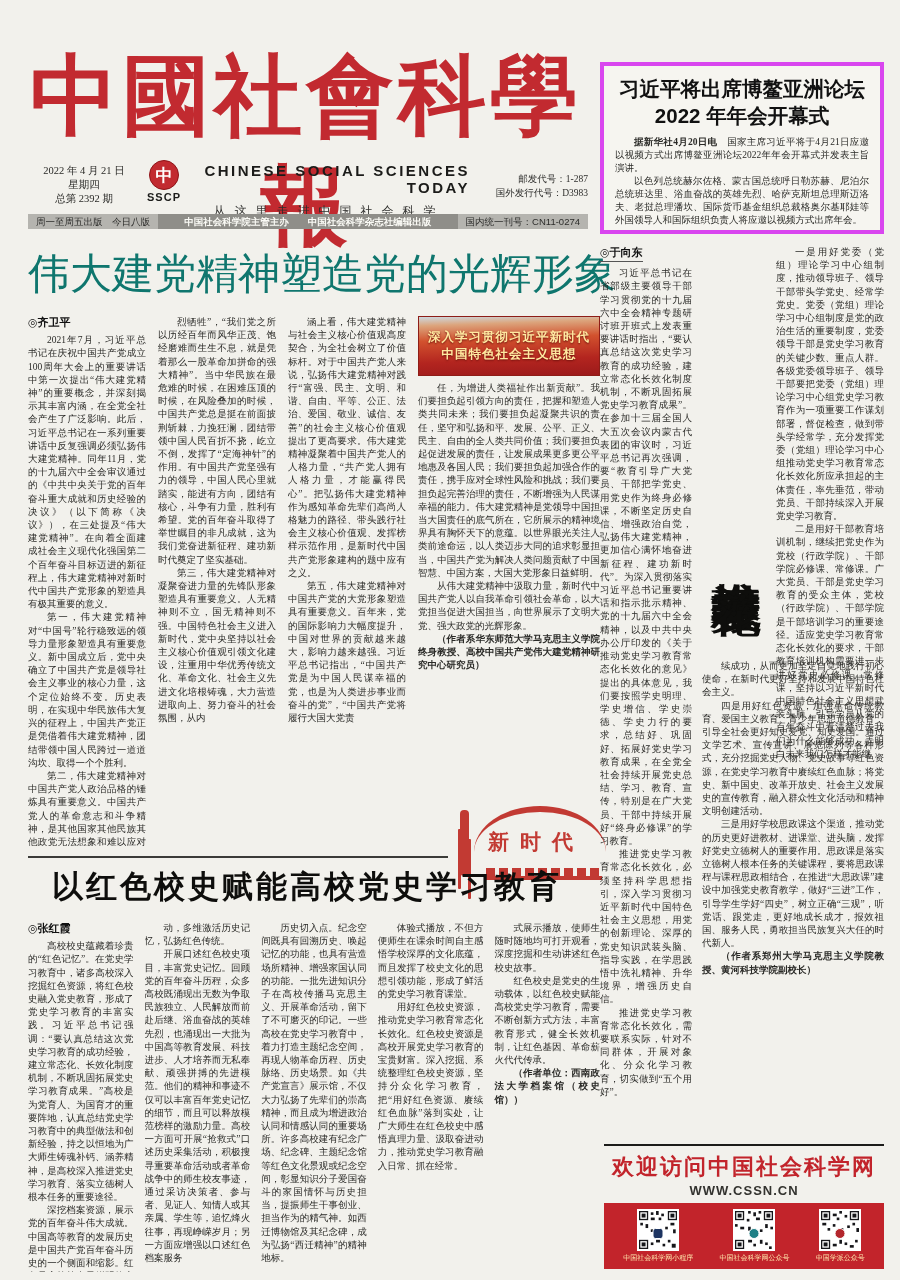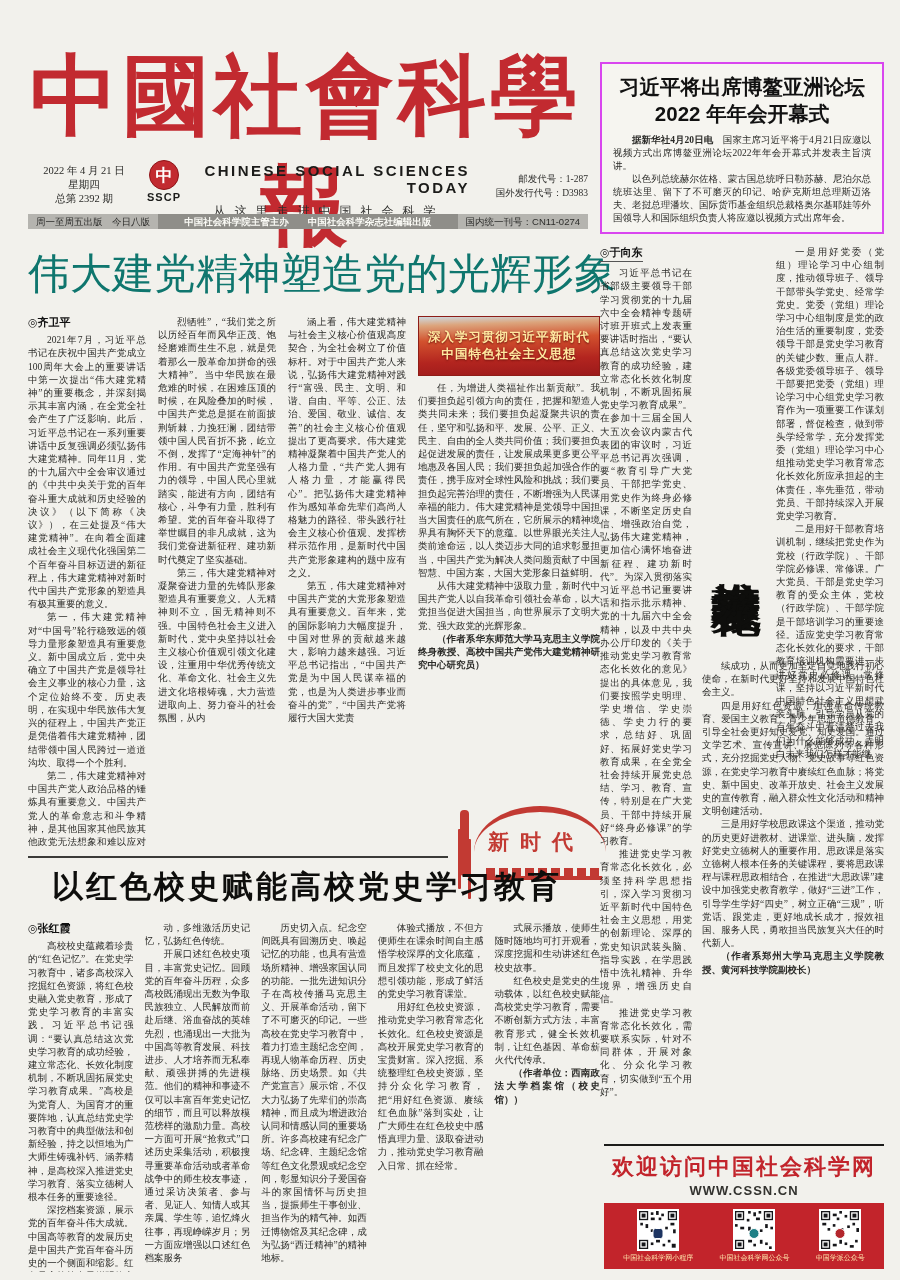--- a/index.html
+++ b/index.html
@@ -38,21 +38,21 @@
     background: #b5b4af; display: flex; align-items: center;
     font-size: 9.5px; line-height: 15px; white-space: nowrap;
   }
   #meta-bar .seg-left  { padding: 0 8px; color: #2d2d2b; }
   #meta-bar .seg-center{ flex: 1; text-align: center; color: #fbfbf6; font-weight: bold; background: #8f8e89; height: 15px; }
   #meta-bar .seg-right { padding: 0 8px; color: #2d2d2b; }
 
   
   #topnews {
     position: absolute; left: 600px; top: 62px; width: 284px; height: 172px;
-    border: 2px solid #d946ef; background: #f6f5f0; padding: 9px 11px;
+    border: 4px solid #d946ef; background: #f6f5f0; padding: 9px 11px;
   }
   #topnews .tn-headline {
     font-weight: 900; font-size: 20.5px; line-height: 27px; text-align: center; color: #111;
   }
   #topnews .tn-body { margin-top: 7px; font-size: 9.5px; line-height: 13px; text-align: justify; }
   #topnews .tn-body p { text-indent: 2em; }
 
   
   .art { font-size: 9.5px; line-height: 13.2px; text-align: justify; overflow: hidden; }
   .art p { text-indent: 2em; }
@@ -175,21 +175,21 @@
   <div class="seg-right">国内统一刊号：CN11-0274</div>
 </div>
 
 <div id="topnews">
   <div class="tn-headline sans">
     <div>习近平将出席博鳌亚洲论坛</div>
     <div>2022 年年会开幕式</div>
   </div>
   <div class="tn-body">
     <p><strong>据新华社4月20日电　</strong><span>国家主席习近平将于4月21日应邀以视频方式出席博鳌亚洲论坛2022年年会开幕式并发表主旨演讲。</span></p>
-    <p>以色列总统赫尔佐格、蒙古国总统呼日勒苏赫、尼泊尔总统班达里、留下了不可磨灭的印记、哈萨克斯坦总理斯迈洛夫、老挝总理潘坎、国际货币基金组织总裁格奥尔基耶娃等外国领导人和国际组织负责人将应邀以视频方式出席年会。</p>
+    <p>以色列总统赫尔佐格、蒙古国总统呼日勒苏赫、尼泊尔总统班达里、浴血奋战的英雄先烈、哈萨克斯坦总理斯迈洛夫、老挝总理潘坎、国际货币基金组织总裁格奥尔基耶娃等外国领导人和国际组织负责人将应邀以视频方式出席年会。</p>
   </div>
 </div>
 
 <div id="main-headline" class="sans">伟大建党精神塑造党的光辉形象</div>
 
 <div id="main-cols">
   <div class="mc mc1 art">
     <div class="byline">◎齐卫平</div>
     <div>
         <p>2021年7月，习近平总书记在庆祝中国共产党成立100周年大会上的重要讲话中第一次提出“伟大建党精神”的重要概念，并深刻揭示其丰富内涵，在全党全社会产生了广泛影响。此后，习近平总书记在一系列重要讲话中反复强调必须弘扬伟大建党精神。同年11月，党的十九届六中全会审议通过的《中共中央关于党的百年奋斗重大成就和历史经验的决议》（以下简称《决议》），在三处提及“伟大建党精神”。在向着全面建成社会主义现代化强国第二个百年奋斗目标迈进的新征程上，伟大建党精神对新时代中国共产党形象的塑造具有极其重要的意义。</p>

